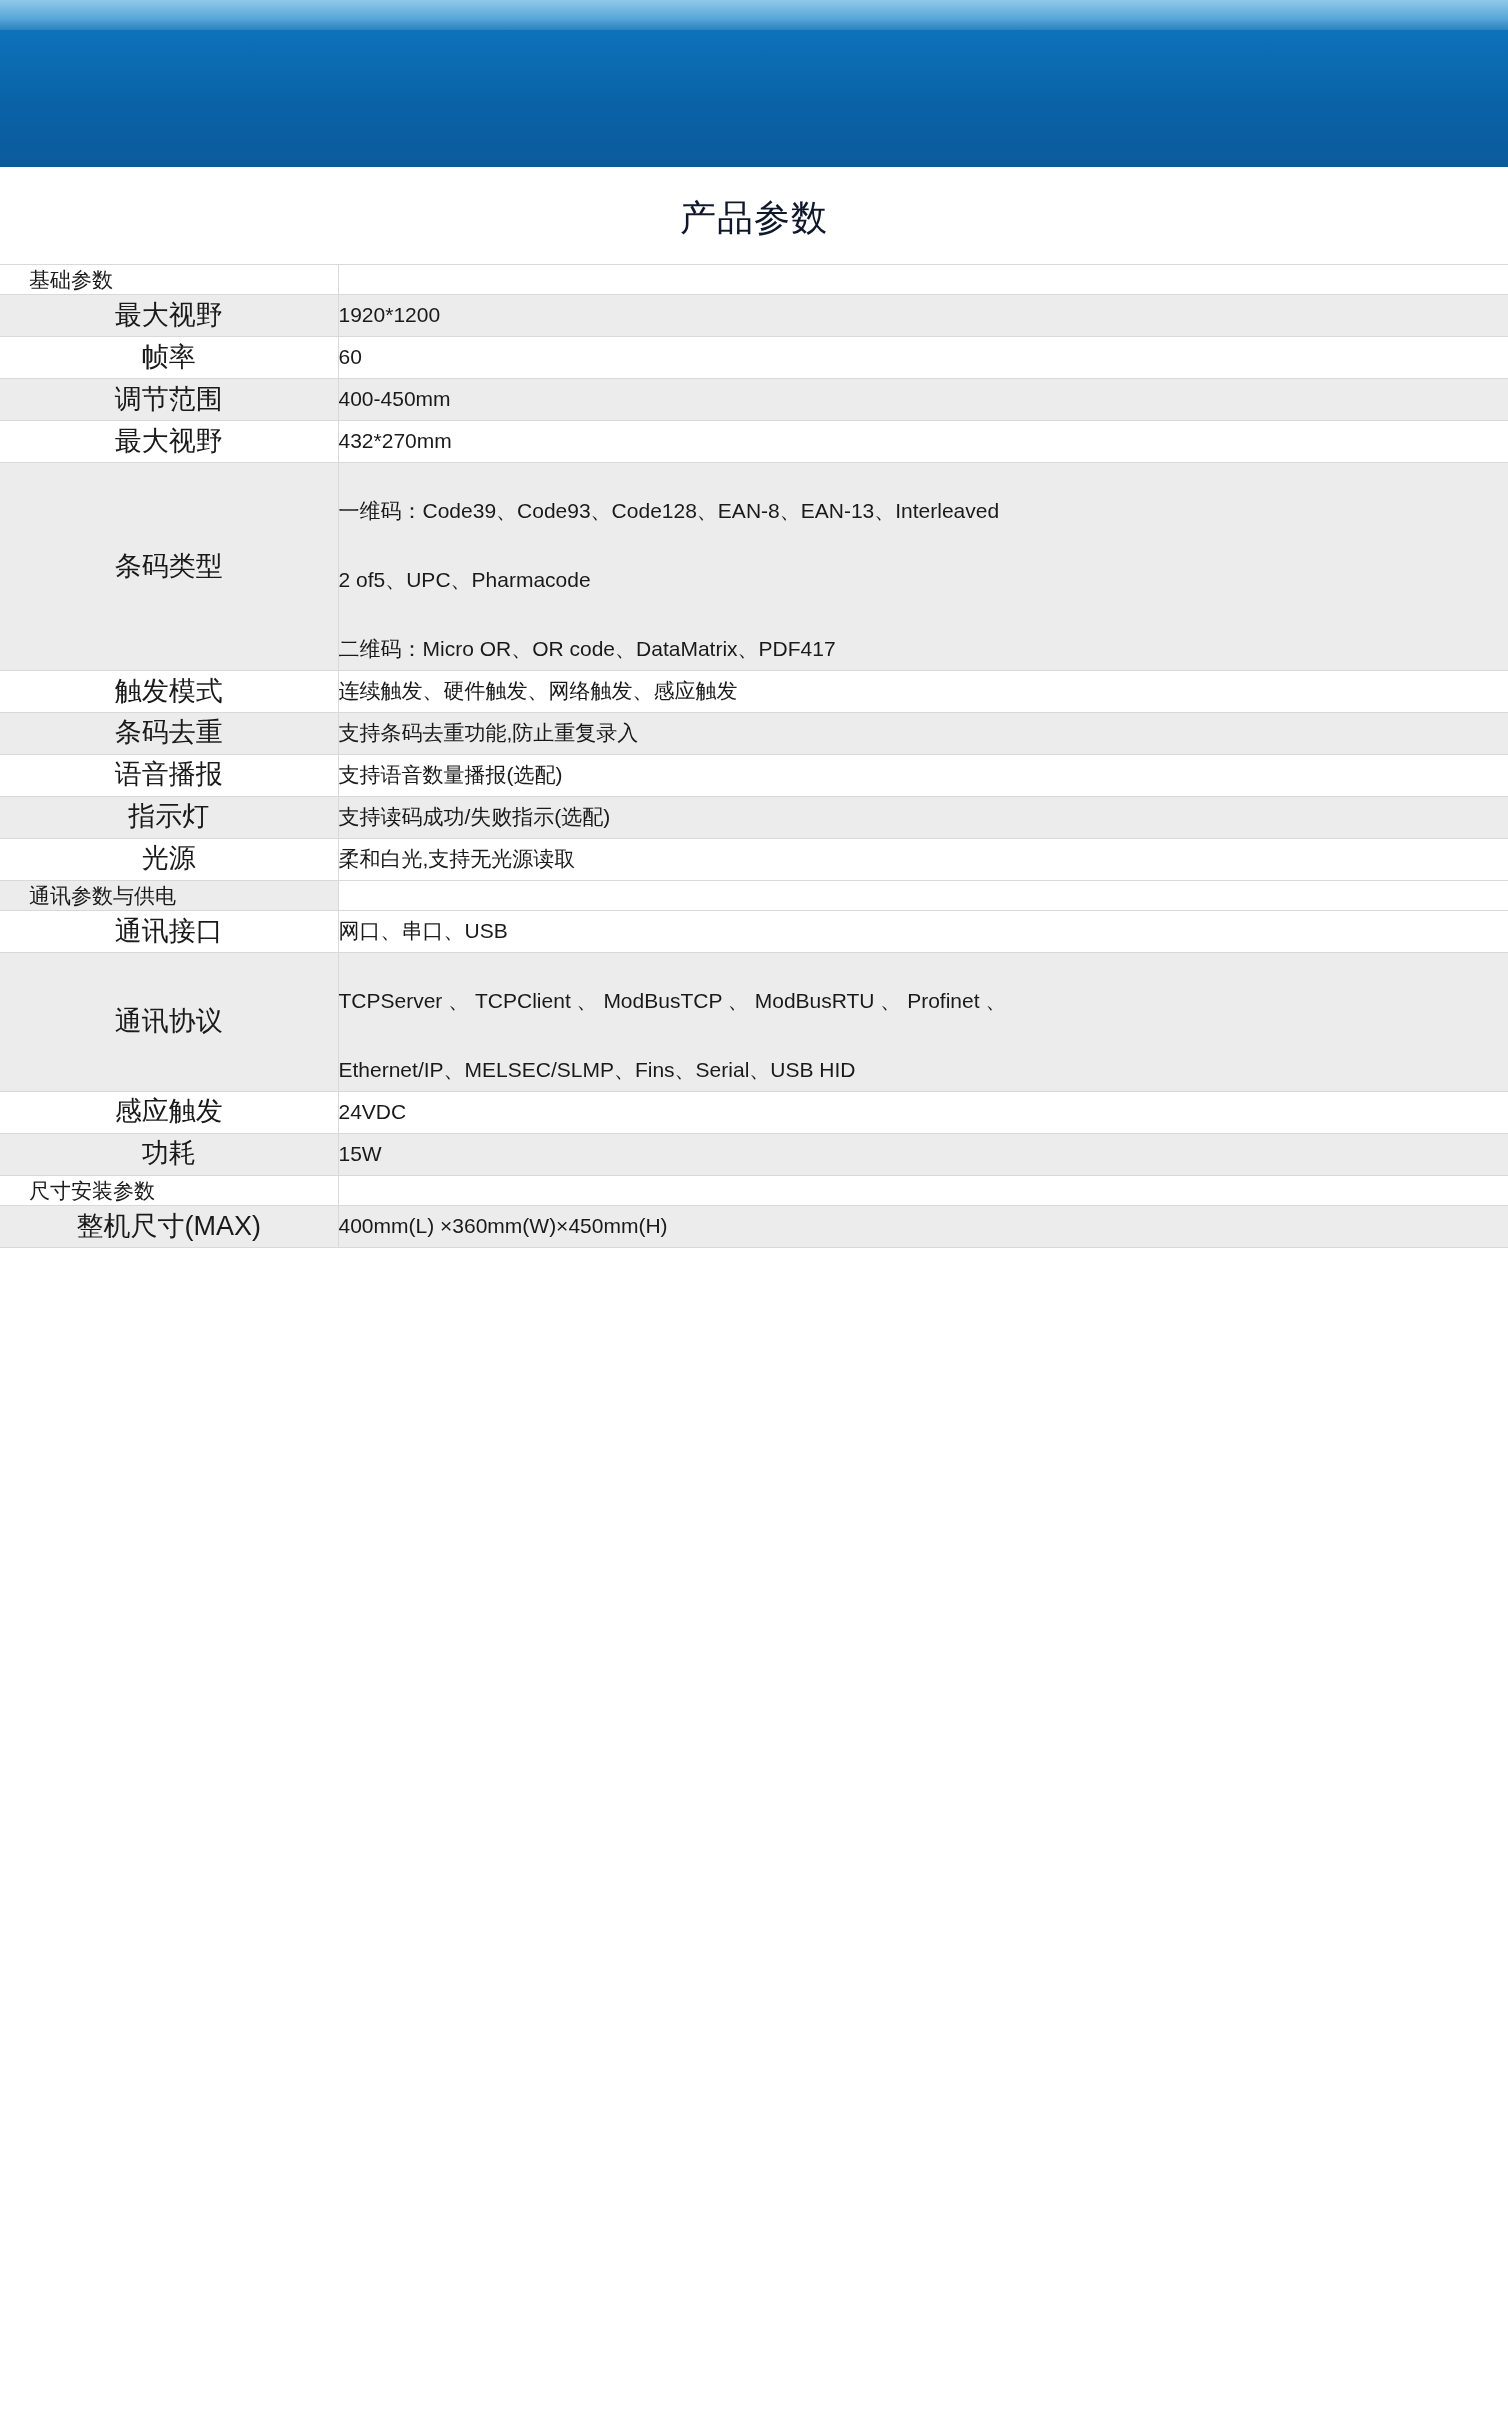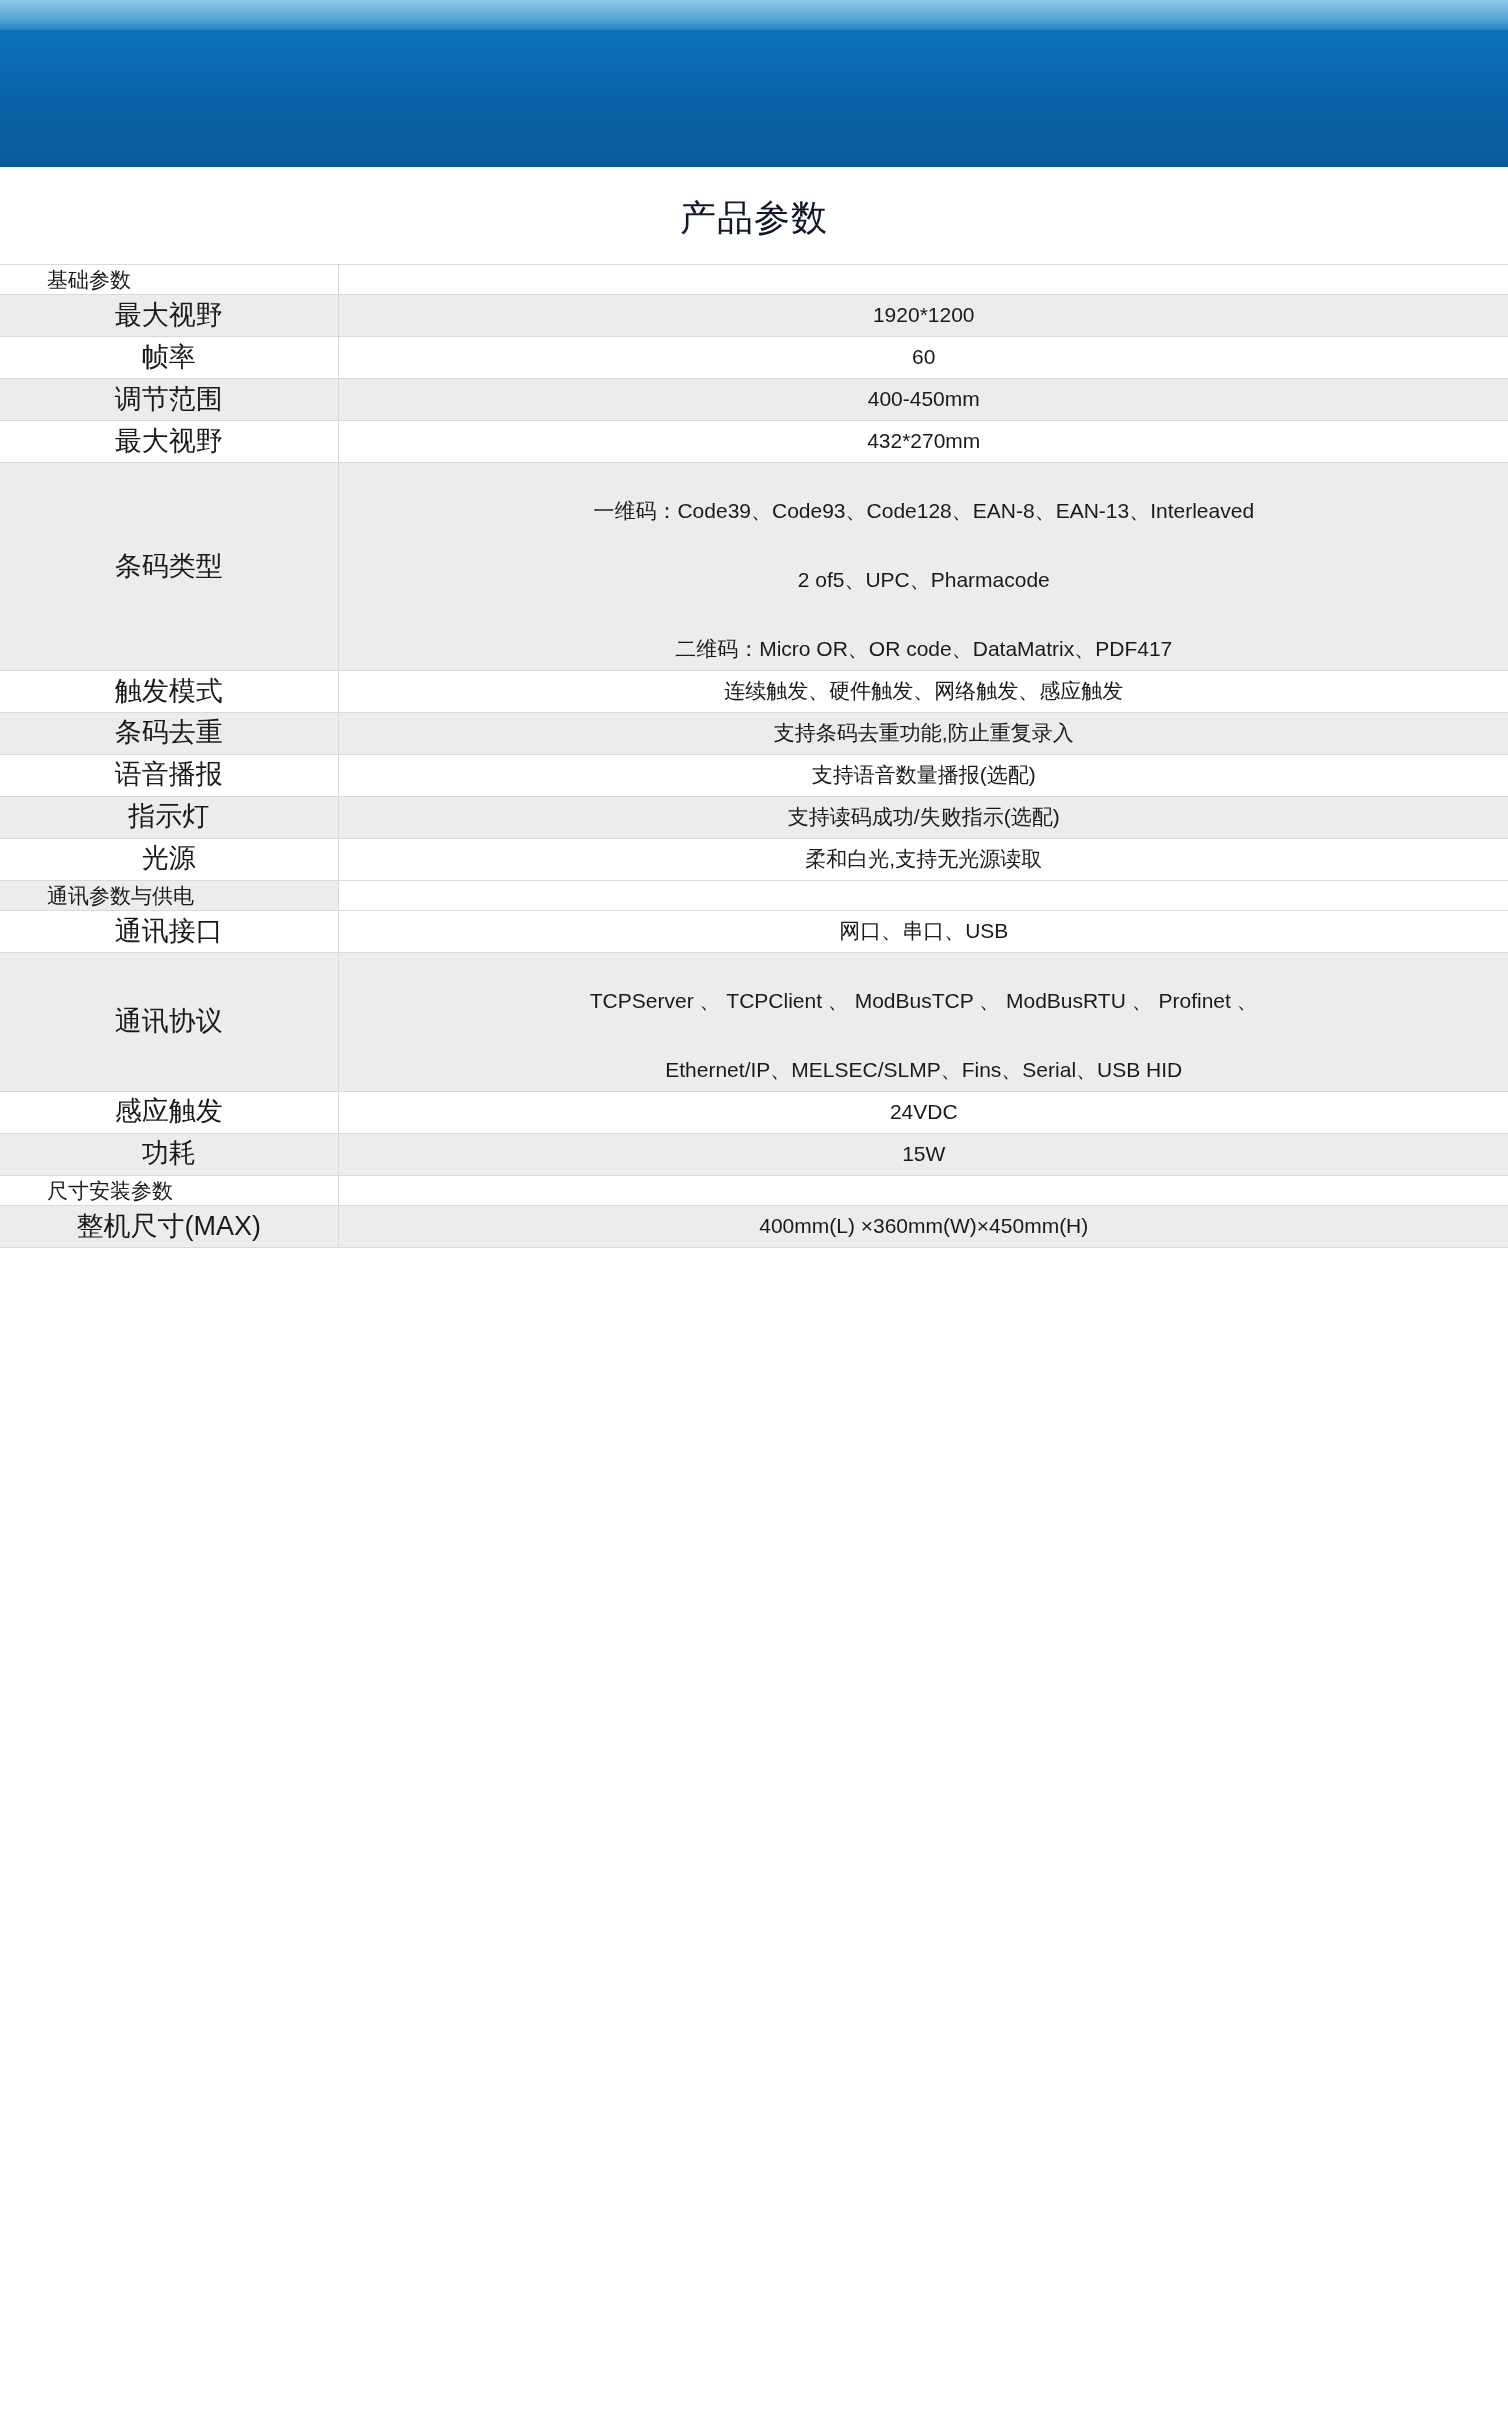--- a/index.html
+++ b/index.html
@@ -90,37 +90,37 @@
   }
   td.label {
     text-align: center;
     font-size: 27px;
     color: #1a1a1a;
     padding: 19.3px 9.7px;
     border-right: 1.4px solid #d9d9d9;
     line-height: 1.4;
   }
   td.value {
-    text-align: center;
+    text-align: left;
     font-size: 21px;
     color: #1a1a1a;
     padding: 19.3px 17.4px;
     line-height: 1.95;
   }
   td.value .ln {
     display: block;
     white-space: nowrap;
     margin-top: 28px;
   }
   tr.shade td { background: #ececec; }
   tr.plain td { background: #ffffff; }
 
   tr.section td.label {
     text-align: left;
-    padding-left: 47px;
+    padding-left: 29px;
     font-size: 21px;
     color: #1a1a1a;
   }
   tr.section td.value { background: inherit; }
 </style>
 </head>
 <body>
 
 <div class="page">
 

